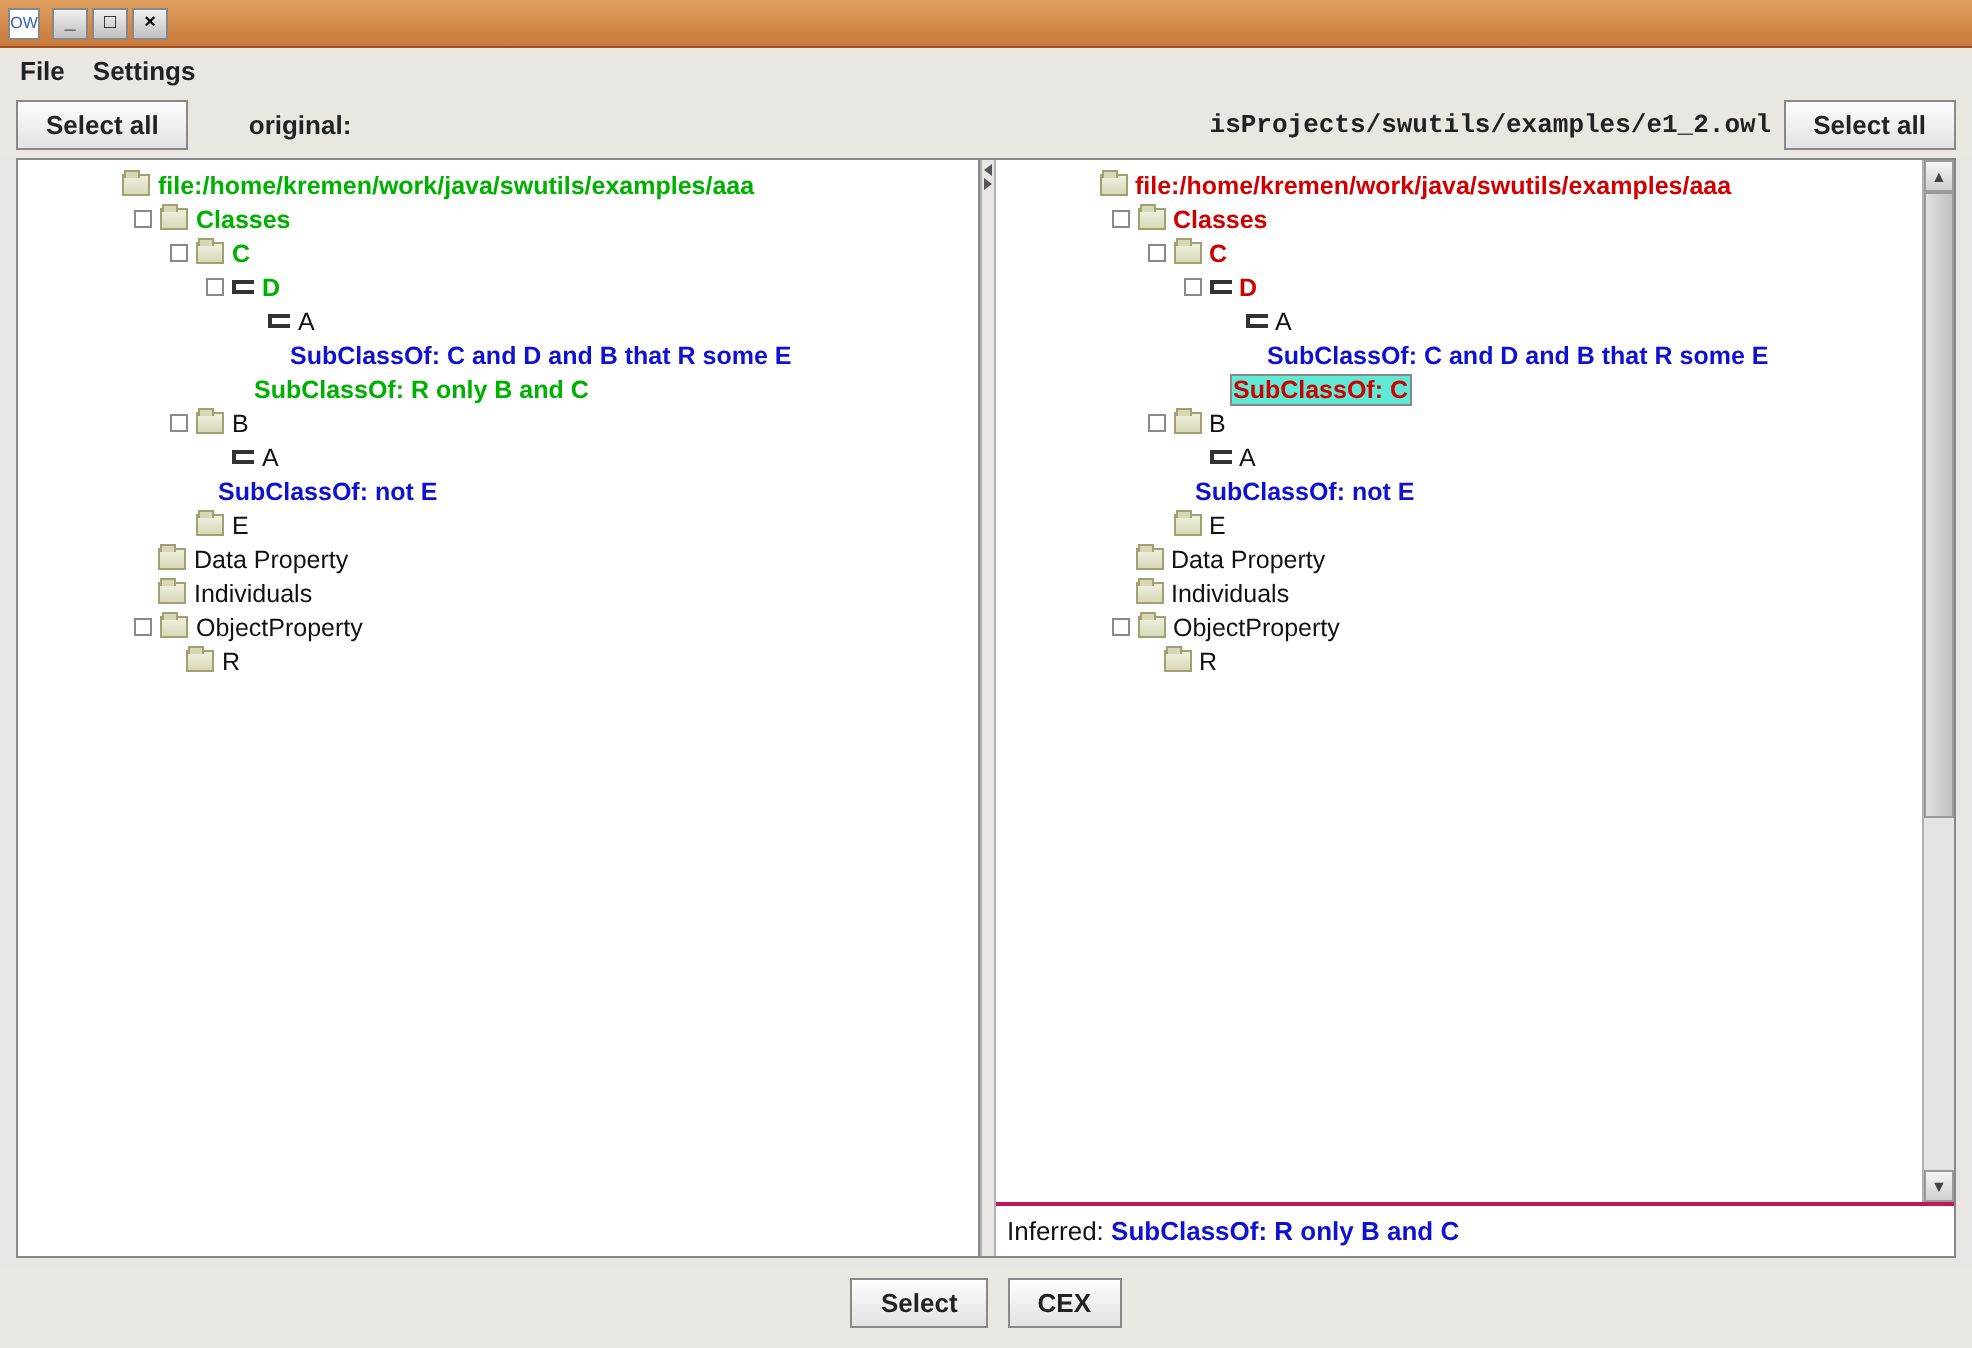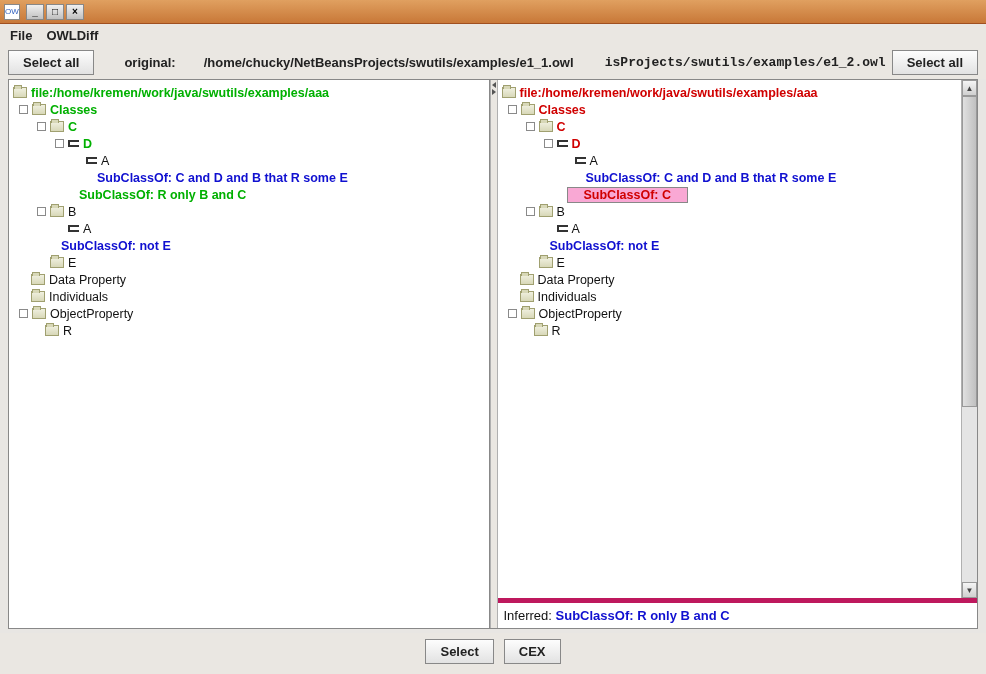--- a/index.html
+++ b/index.html
@@ -127,20 +127,21 @@
   font-family: sans-serif;
   font-size: 12.5px;
   overflow: auto;
   flex: 1;
 }
 .tree-node {
   display: flex;
   align-items: center;
   height: 17px;
   white-space: nowrap;
+  margin-left: 48px;
 }
 .toggle {
   width: 9px; height: 9px;
   border: 1px solid #8a8a8a;
   display: inline-flex;
   align-items: center;
   justify-content: center;
   margin-right: 4px;
   color: #555;
   font-size: 9px;
@@ -171,27 +172,27 @@
   border-right: none;
   margin-right: 4px;
   flex-shrink: 0;
 }
 .green { color: #00b000; }
 .red { color: #d00000; }
 .blue { color: #1010d0; }
 .black { color: #111; }
 .bold { font-weight: bold; }
 .highlighted {
-  background: #f9a8d4;
+  background: #5eead4;
   outline: 1px solid #888;
-  padding: 0 16px;
+  padding: 0 1px;
 }
 .ind { display: inline-block; }
 .right-bottom {
-  border-top: 5px solid #be185d;
+  border-top: 2px solid #be185d;
   padding: 5px 6px;
   font-size: 13px;
 }
 .right-bottom .lbl { color: #111; }
 .bottom-btns {
   display: flex;
   justify-content: center;
   gap: 10px;
   padding: 6px 0 10px 0;
   background: #eae7e2;
@@ -232,28 +233,27 @@
   <div class="titlebar-icon">OW</div>
   <div class="titlebar-controls">
     <div class="tb-btn">_</div>
     <div class="tb-btn">□</div>
     <div class="tb-btn">×</div>
   </div>
 </div>
 
 <div class="menubar">
   <span>File</span>
-  <span>OWLDiff</span>
+  <span>Settings</span>
 </div>
 
 <div class="toolbar-row">
   <button class="btn">Select all</button>
   <div style="flex:1; display:flex; align-items:center; gap:4px; overflow:hidden;">
     <span class="path-text">original:</span>
-    <span class="path-text">/home/chucky/NetBeansProjects/swutils/examples/e1_1.owl</span>
     <span class="path-text" style="margin-left:auto;font-family:Liberation Mono, monospace;">isProjects/swutils/examples/e1_2.owl</span>
   </div>
   <button class="btn">Select all</button>
 </div>
 
 <div class="splitpane">
 
   <div class="left-pane">
     <div class="tree">
       <div class="tree-node">

